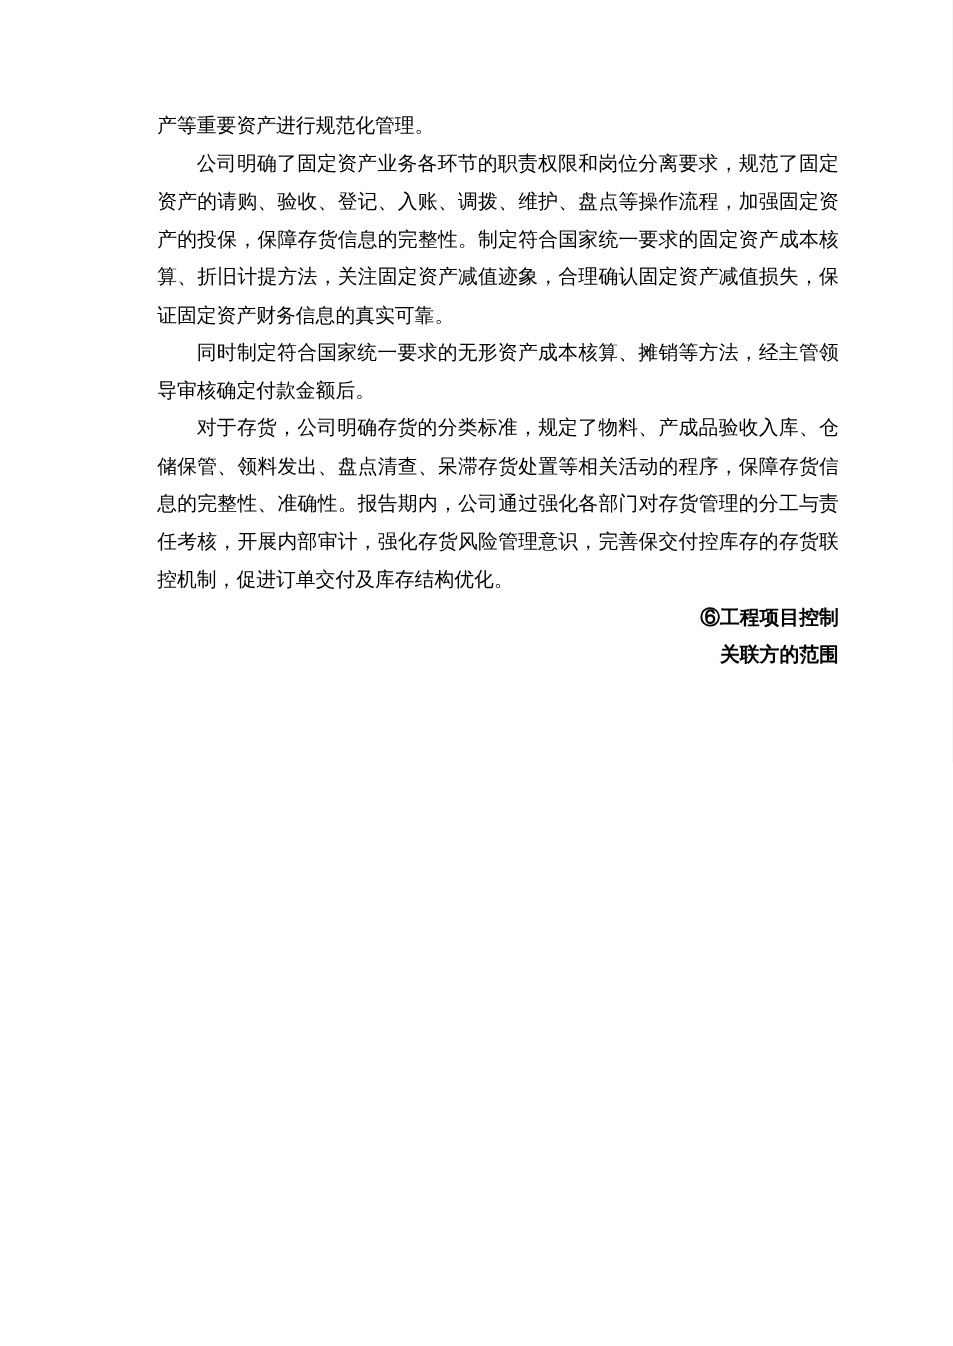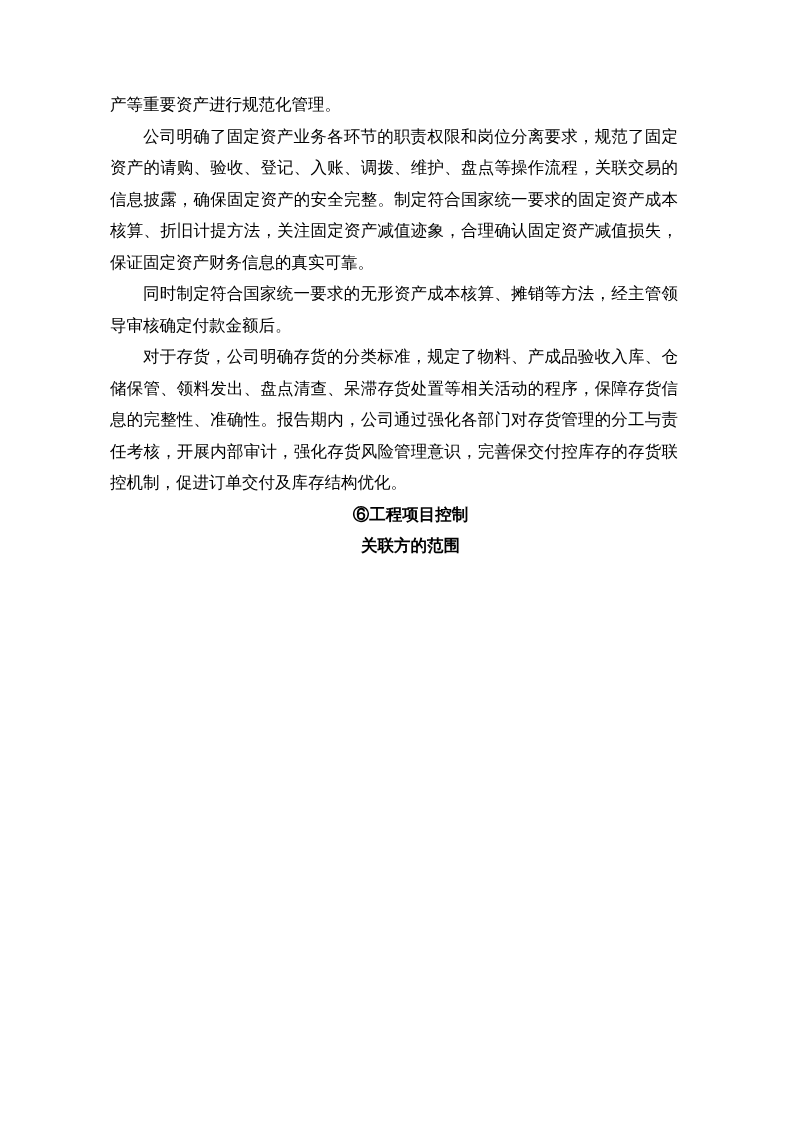--- a/index.html
+++ b/index.html
@@ -11,48 +11,48 @@
     position: relative;
     width: 794px;
     height: 1122px;
     margin: 0 auto;
     background: #ffffff;
     overflow: hidden;
   }
   .page-inner {
     position: absolute;
     top: 89px;
-    left: 110px;
+    left: 131px;
     width: 568px;
     color: #000000;
     font-size: 16.5px;
     line-height: 31.5px;
     text-align: justify;
     text-justify: inter-character;
   }
   p.para {
     text-indent: 2em;
     margin: 0;
   }
   p.para-cont {
     text-indent: 0;
     margin: 0;
   }
   p.heading {
     text-indent: 2em;
     font-weight: bold;
     margin: 0;
-    text-align: center;
+    text-align: right;
   }
 </style>
 </head>
 <body>
 
 <div class="page">
   <div class="page-inner">
     <p class="para-cont">产等重要资产进行规范化管理。</p>
-    <p class="para">公司明确了固定资产业务各环节的职责权限和岗位分离要求，规范了固定资产的请购、验收、登记、入账、调拨、维护、盘点等操作流程，关联交易的信息披露，确保固定资产的安全完整。制定符合国家统一要求的固定资产成本核算、折旧计提方法，关注固定资产减值迹象，合理确认固定资产减值损失，保证固定资产财务信息的真实可靠。</p>
+    <p class="para">公司明确了固定资产业务各环节的职责权限和岗位分离要求，规范了固定资产的请购、验收、登记、入账、调拨、维护、盘点等操作流程，加强固定资产的投保，保障存货信息的完整性。制定符合国家统一要求的固定资产成本核算、折旧计提方法，关注固定资产减值迹象，合理确认固定资产减值损失，保证固定资产财务信息的真实可靠。</p>
     <p class="para">同时制定符合国家统一要求的无形资产成本核算、摊销等方法，经主管领导审核确定付款金额后。</p>
     <p class="para">对于存货，公司明确存货的分类标准，规定了物料、产成品验收入库、仓储保管、领料发出、盘点清查、呆滞存货处置等相关活动的程序，保障存货信息的完整性、准确性。报告期内，公司通过强化各部门对存货管理的分工与责任考核，开展内部审计，强化存货风险管理意识，完善保交付控库存的存货联控机制，促进订单交付及库存结构优化。</p>
     <p class="heading">⑥工程项目控制</p>
     <p class="heading">关联方的范围</p>
   </div>
 </div>
 
 </body></html>

